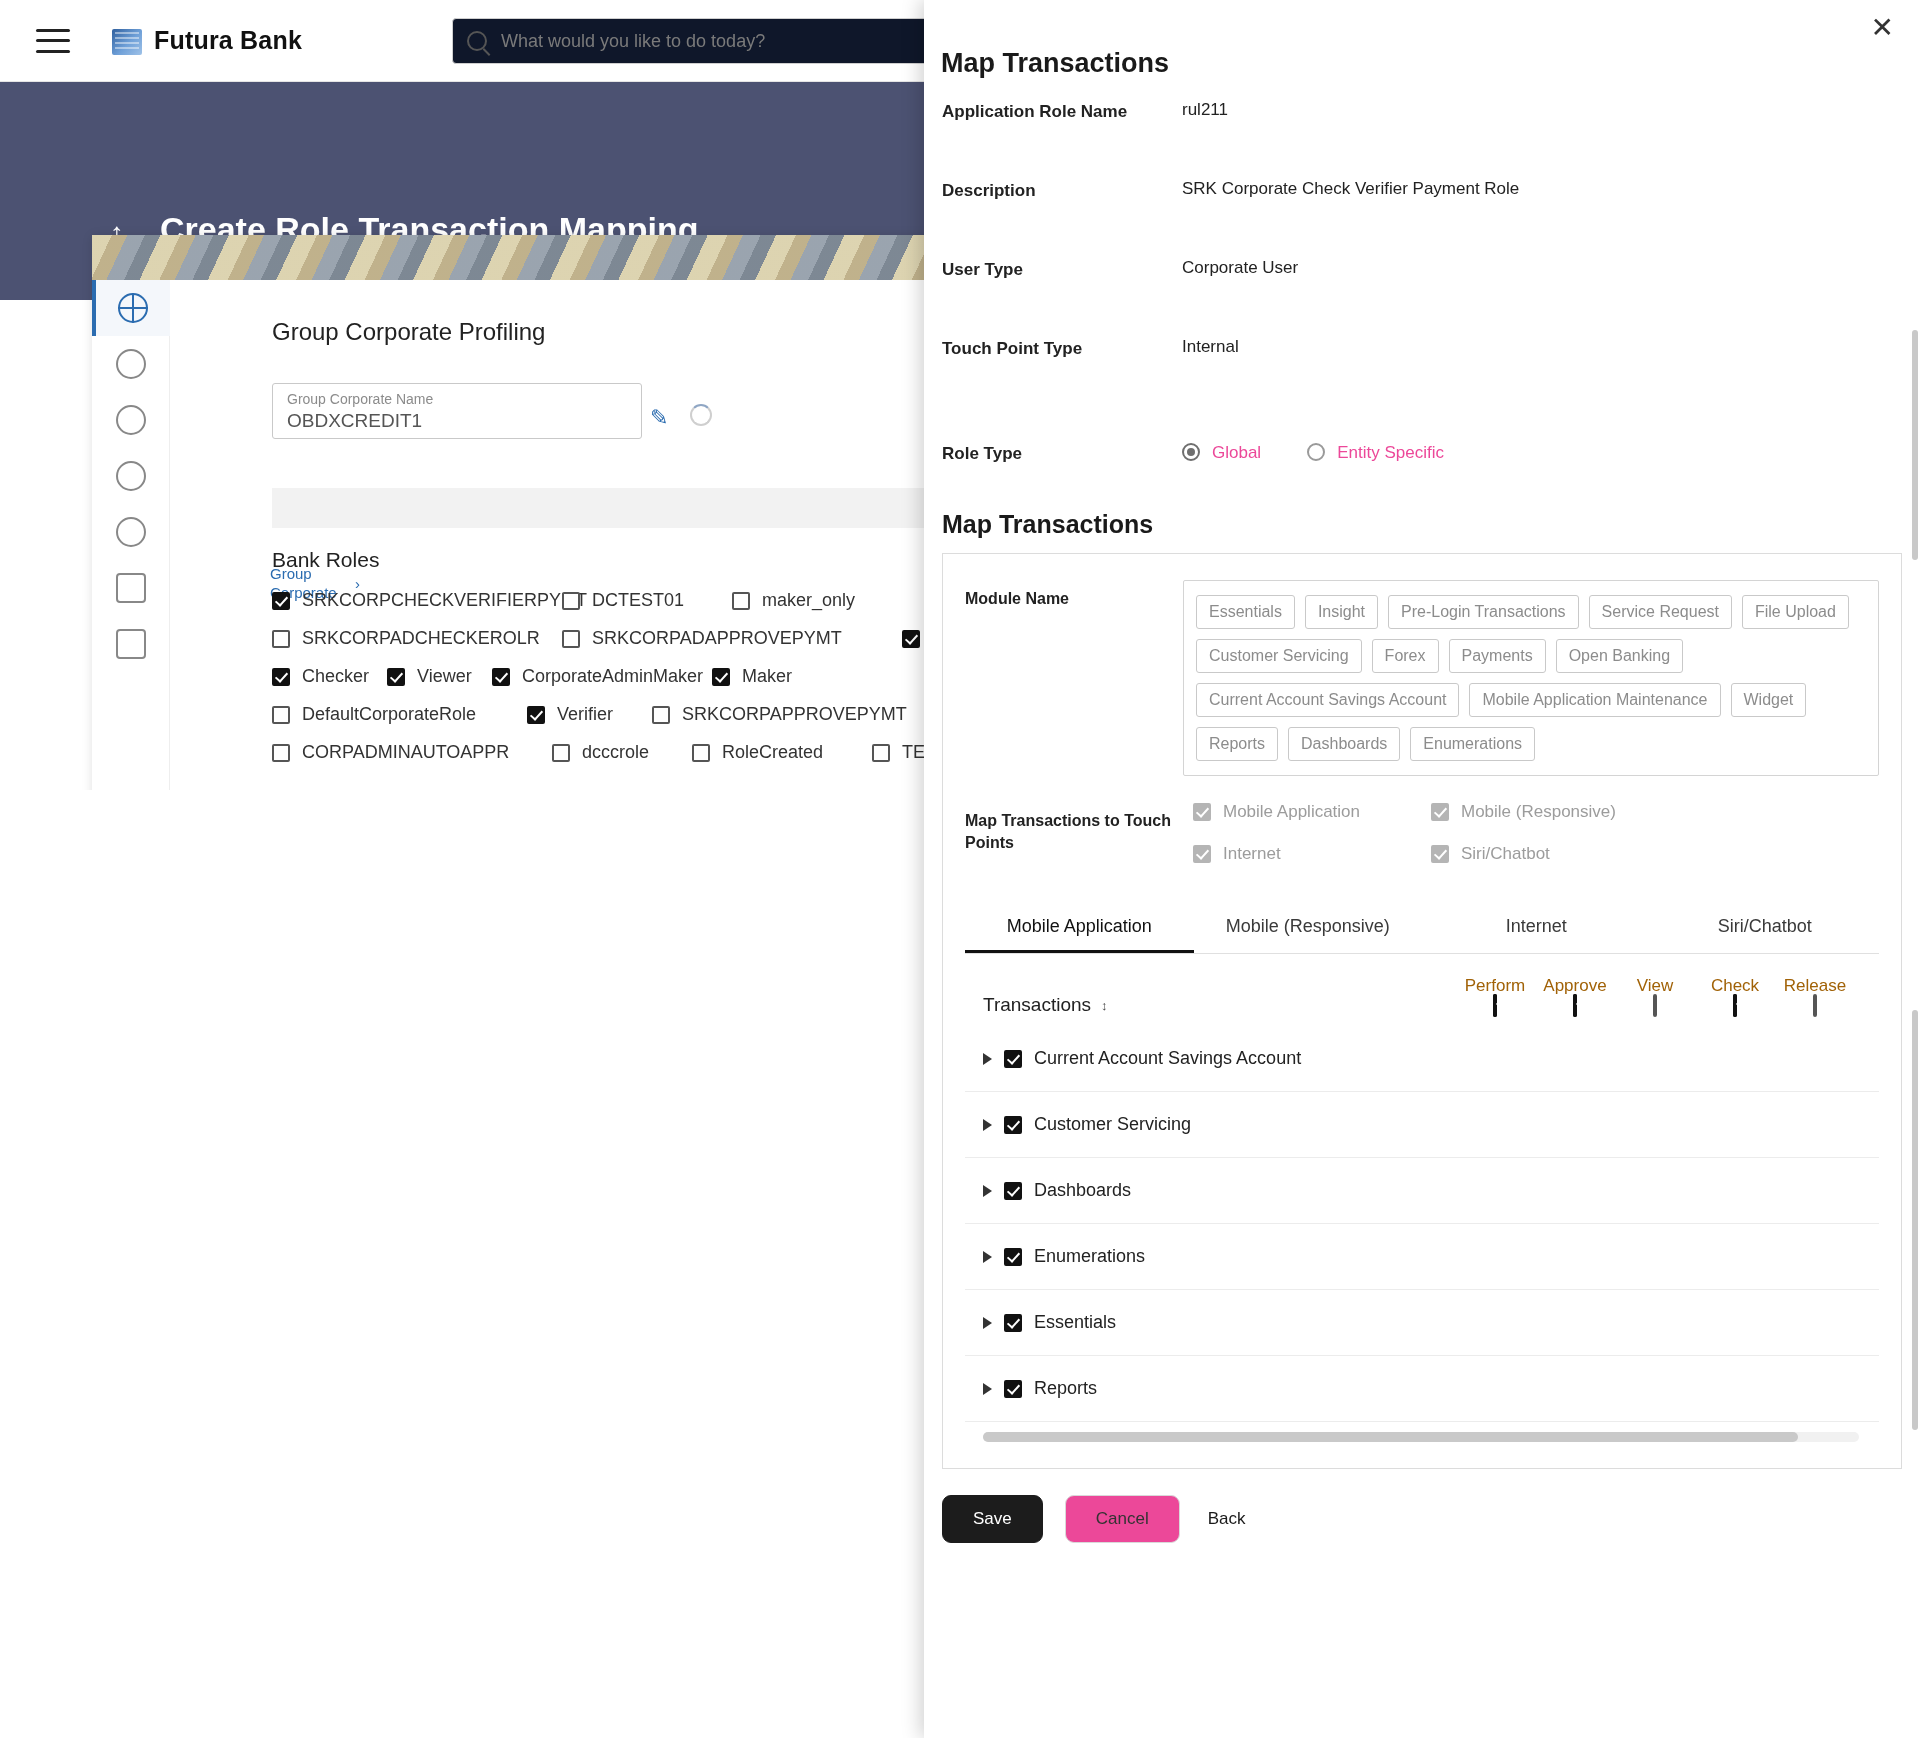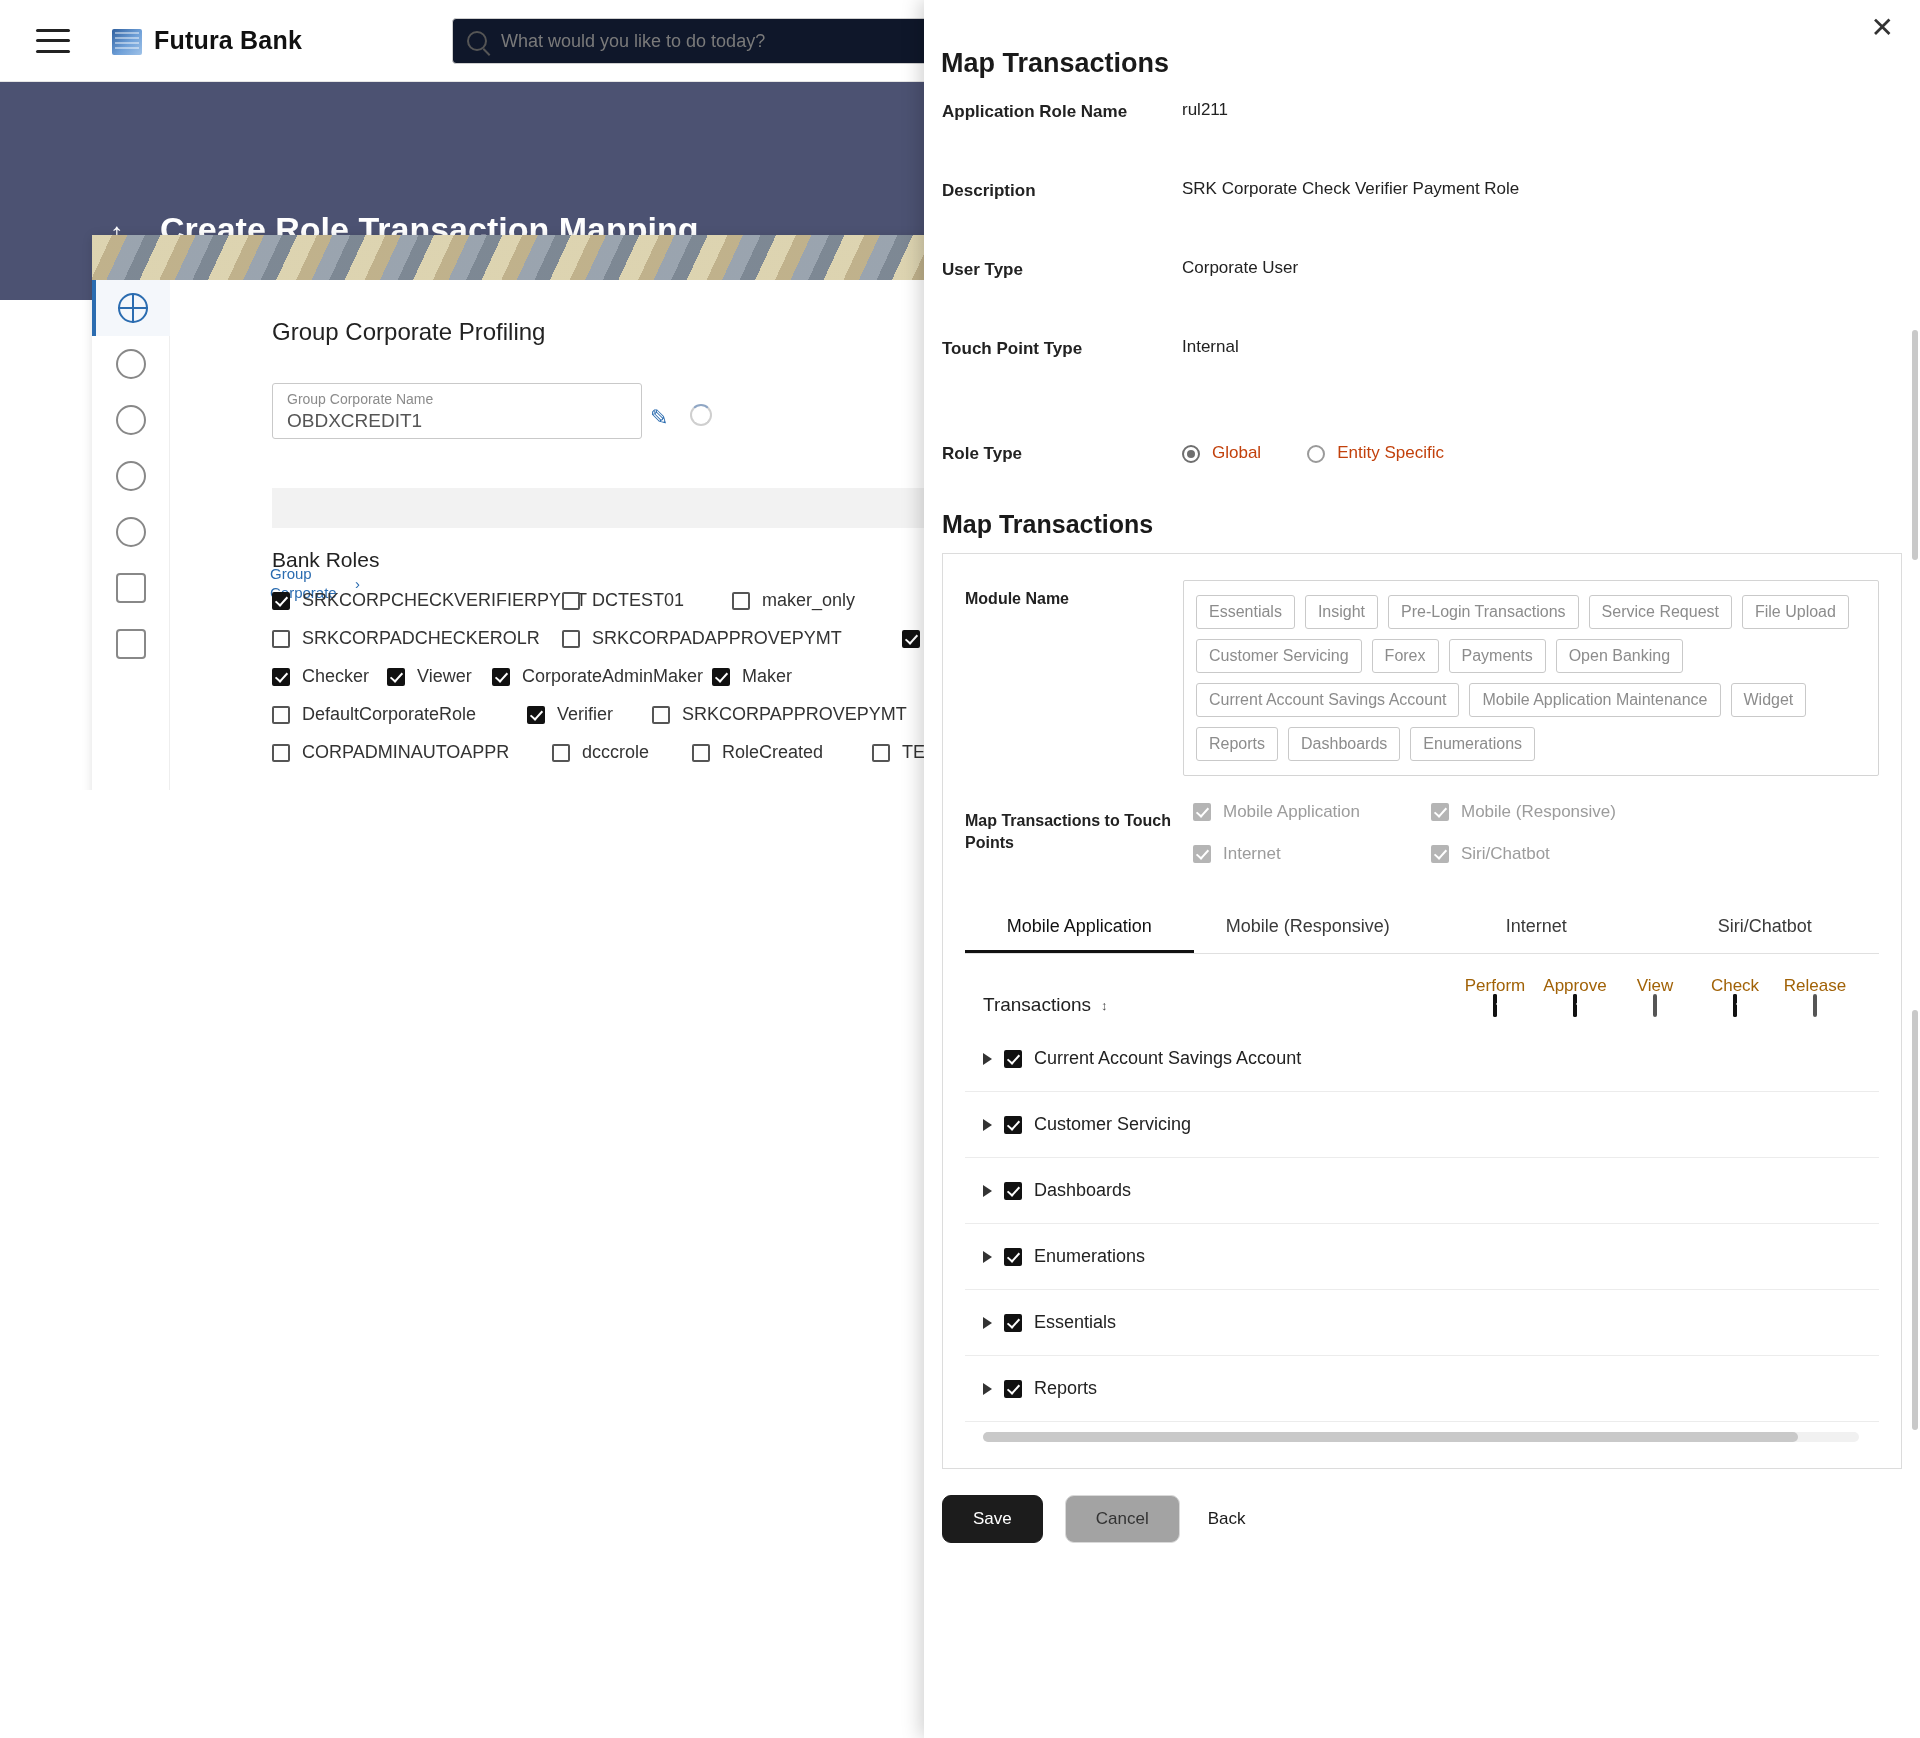--- a/index.html
+++ b/index.html
@@ -87,21 +87,21 @@
   .modal-close { position: absolute; right: 26px; top: 14px; font-size: 28px; color: #333; cursor: pointer; line-height: 1; }
   .modal-title { position: absolute; left: 17px; top: 48px; font-size: 27px; font-weight: bold; color: #1a1a1a; }
   .modal-body { position: absolute; left: 0; top: 100px; right: 0; bottom: 0; }
 
   .kv { display: flex; padding: 0 18px; margin-bottom: 0; }
   .kv .k { width: 240px; font-size: 17px; font-weight: bold; color: #222; padding-top: 2px; }
   .kv .v { font-size: 17px; color: #222; }
   .kv-row { height: 79px; }
 
   .radio-row { display: flex; align-items: center; gap: 46px; }
-  .radio { display: flex; align-items: flex-end; gap: 12px; font-size: 17px; color: #c2410c; }
+  .radio { display: flex; align-items: flex-start; gap: 12px; font-size: 17px; color: #ec4899; }
   .radio .dot { width: 18px; height: 18px; border: 2px solid #9a9a9a; border-radius: 50%; position: relative; flex:none; }
   .radio.sel .dot { border-color: #6f6f6f; }
   .radio.sel .dot:after { content:""; position:absolute; left:3px; top:3px; width:8px; height:8px; border-radius:50%; background:#6f6f6f; }
 
   .section-title { font-size: 25px; font-weight: bold; color: #1a1a1a; margin: 20px 0 14px 18px; }
 
   .panel { margin: 0 18px; border: 1px solid #dcdcdc; }
   .panel-inner { padding: 26px 22px; }
 
   .row-flex { display: flex; }
@@ -125,21 +125,21 @@
 
   .tree-row { display: flex; align-items: center; gap: 12px; padding: 22px 18px; border-bottom: 1px solid #ececec; font-size: 18px; color: #222; }
   .caret { width: 0; height: 0; border-left: 9px solid #333; border-top: 6px solid transparent; border-bottom: 6px solid transparent; flex: none; }
   .tree-scroll { position: relative; max-height: 400px; overflow: hidden; }
   .hscroll { height: 10px; background: #f1f1f1; margin: 6px 20px 0 18px; border-radius: 5px; }
   .hscroll i { display:block; height: 10px; width: 93%; background: #c9c9c9; border-radius: 5px; }
 
   .actions { display: flex; align-items: center; gap: 22px; padding: 26px 18px 0; }
   .btn { font-size: 17px; border-radius: 9px; padding: 13px 30px; cursor: pointer; }
   .btn-primary { background: #1c1c1c; color: #fff; border: 1px solid #1c1c1c; }
-  .btn-secondary { background: #a3a3a3; color: #333; border: 1px solid #d9d9d9; }
+  .btn-secondary { background: #ec4899; color: #333; border: 1px solid #d9d9d9; }
   .btn-link { background: transparent; border: none; color: #1a1a1a; font-size: 17px; padding: 13px 6px; }
 
   .vscroll { position: absolute; right: 2px; width: 6px; background: #c9c9c9; border-radius: 3px; }
 </style>
 </head>
 <body>
 
 <div id="root">
 
   <div class="bg-page">

